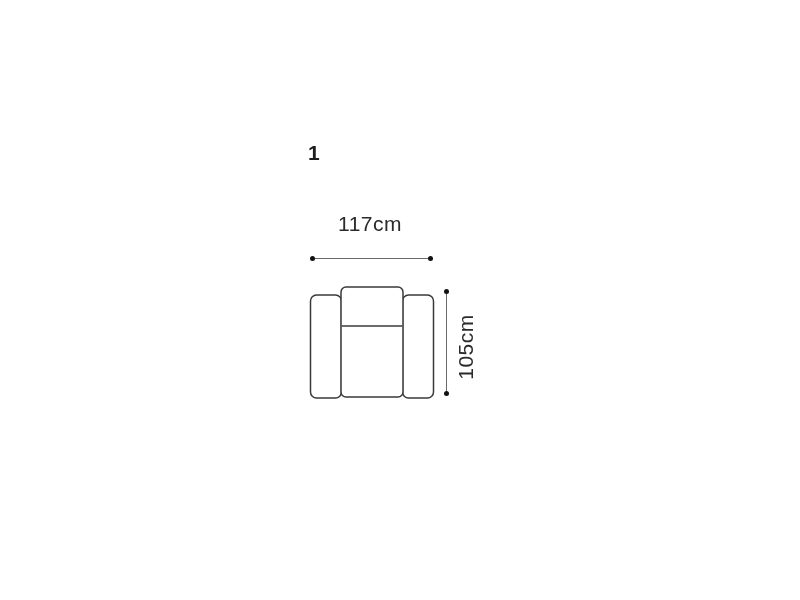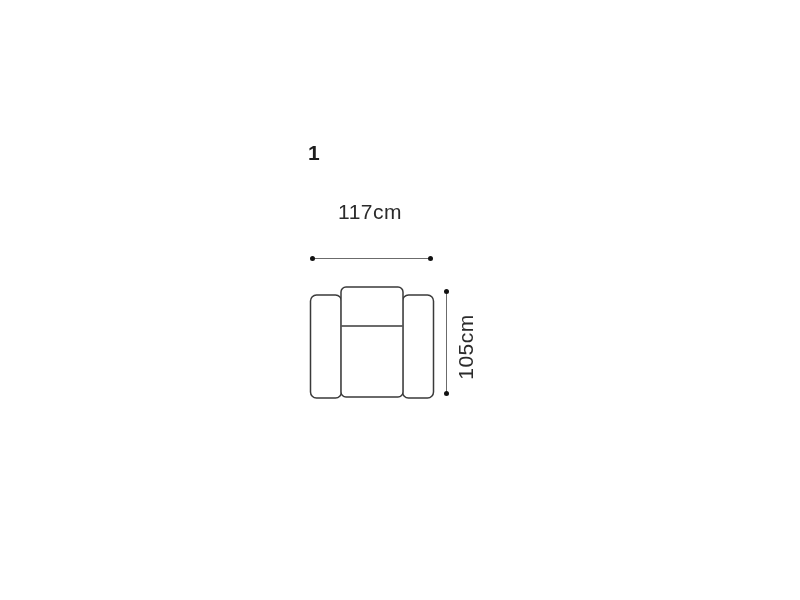--- a/index.html
+++ b/index.html
@@ -28,21 +28,21 @@
   .dim-label {
     position: absolute;
     font-size: 21px;
     font-weight: 400;
     color: #2b2b2b;
     letter-spacing: 0.5px;
     white-space: nowrap;
   }
   .dim-label.horizontal {
     left: 370px;
-    top: 212px;
+    top: 224px;
     transform: translate(-50%, -50%);
   }
   .dim-label.vertical {
     left: 466px;
     top: 347px;
     transform: translate(-50%, -50%) rotate(-90deg);
   }
   .dim-line-h {
     position: absolute;
     left: 312px;

